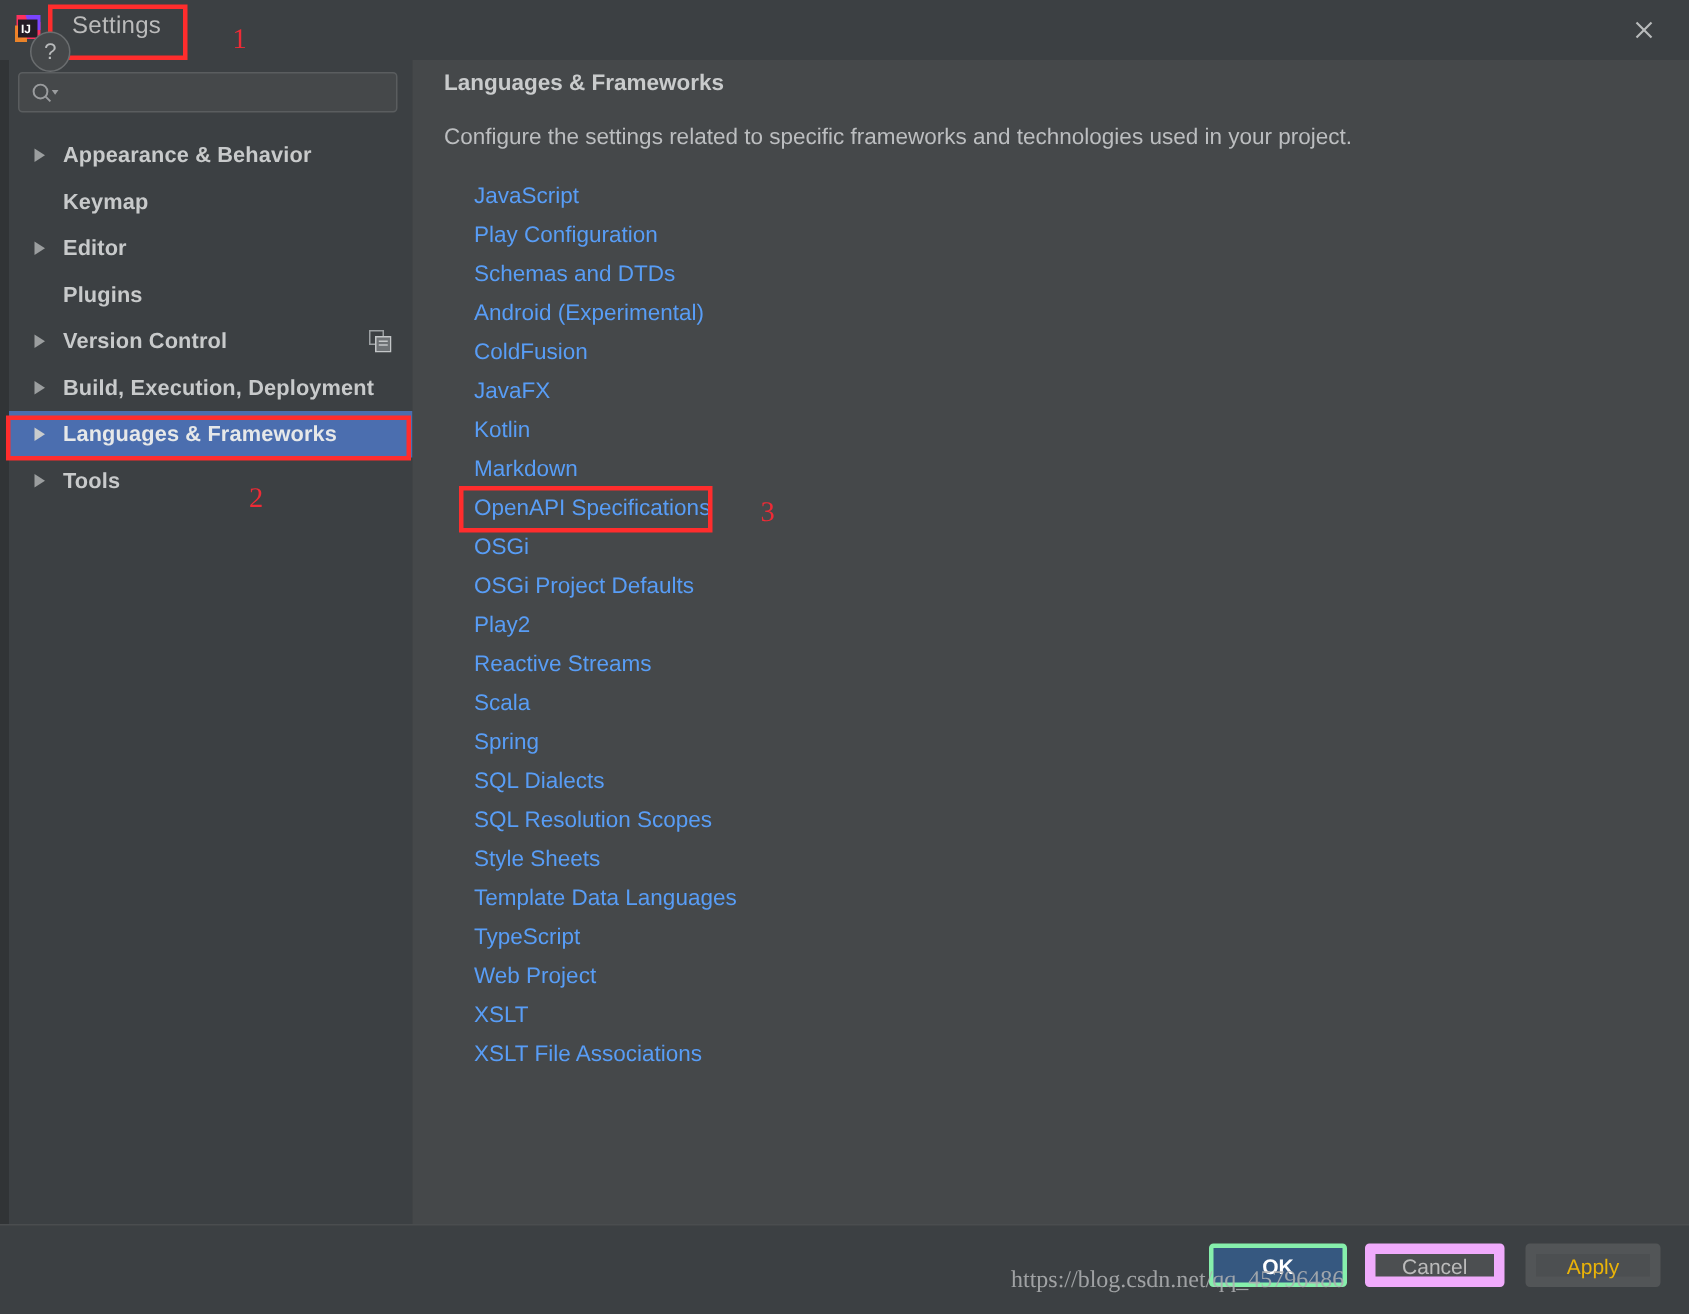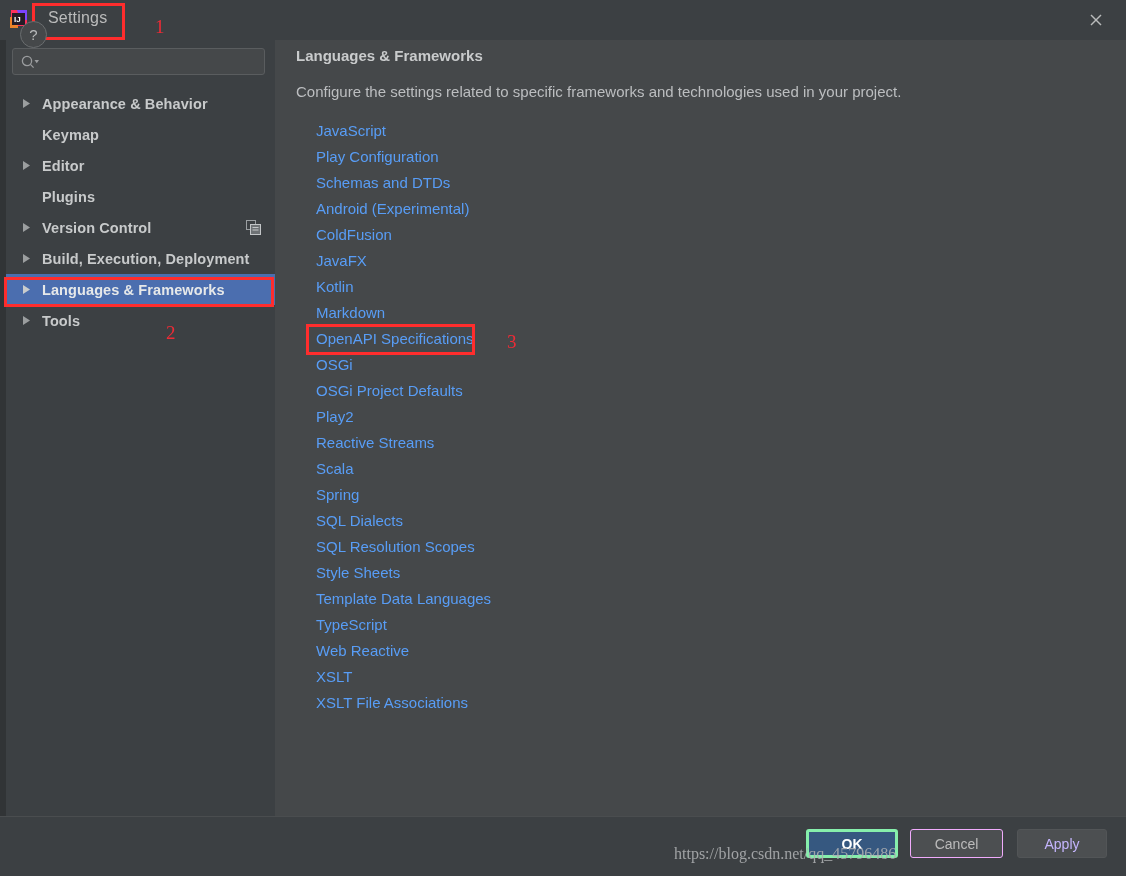--- a/index.html
+++ b/index.html
@@ -158,33 +158,33 @@
     display: flex; align-items: center; justify-content: center;
     cursor: pointer;
   }
   .btn {
     position: absolute; top: 829px;
     height: 29px;
     border-radius: 3px;
     display: flex; align-items: center; justify-content: center;
     font-size: 14px;
     cursor: pointer;
-    border: 1px solid #f0abfc;
+    border: 7px solid #f0abfc;
     background: #4c4f51;
     color: #bbbbbb;
   }
   .btn-ok {
     left: 806px; width: 92px;
     background: #365880;
     border: 3px solid #86efac;
     color: #ffffff;
     font-weight: bold;
   }
   .btn-cancel { left: 910px; width: 93px; }
-  .btn-apply  { left: 1017px; width: 90px; color: #c4b5fd; border-color: #525557; }
+  .btn-apply  { left: 1017px; width: 90px; color: #eab308; border-color: #525557; }
 
   .watermark {
     position: absolute; left: 674px; top: 845px;
     font-size: 16px;
     color: #aeb0b2;
     opacity: .88;
     white-space: nowrap;
     font-family: Liberation Serif, serif;
   }
 </style>
@@ -377,21 +377,21 @@
       <div class="link-row">
           <span>Style Sheets</span>
         </div>
       <div class="link-row">
           <span>Template Data Languages</span>
         </div>
       <div class="link-row">
           <span>TypeScript</span>
         </div>
       <div class="link-row">
-          <span>Web Reactive</span>
+          <span>Web Project</span>
         </div>
       <div class="link-row">
           <span>XSLT</span>
         </div>
       <div class="link-row">
           <span>XSLT File Associations</span>
         </div>
     </div>
   </div>
 

